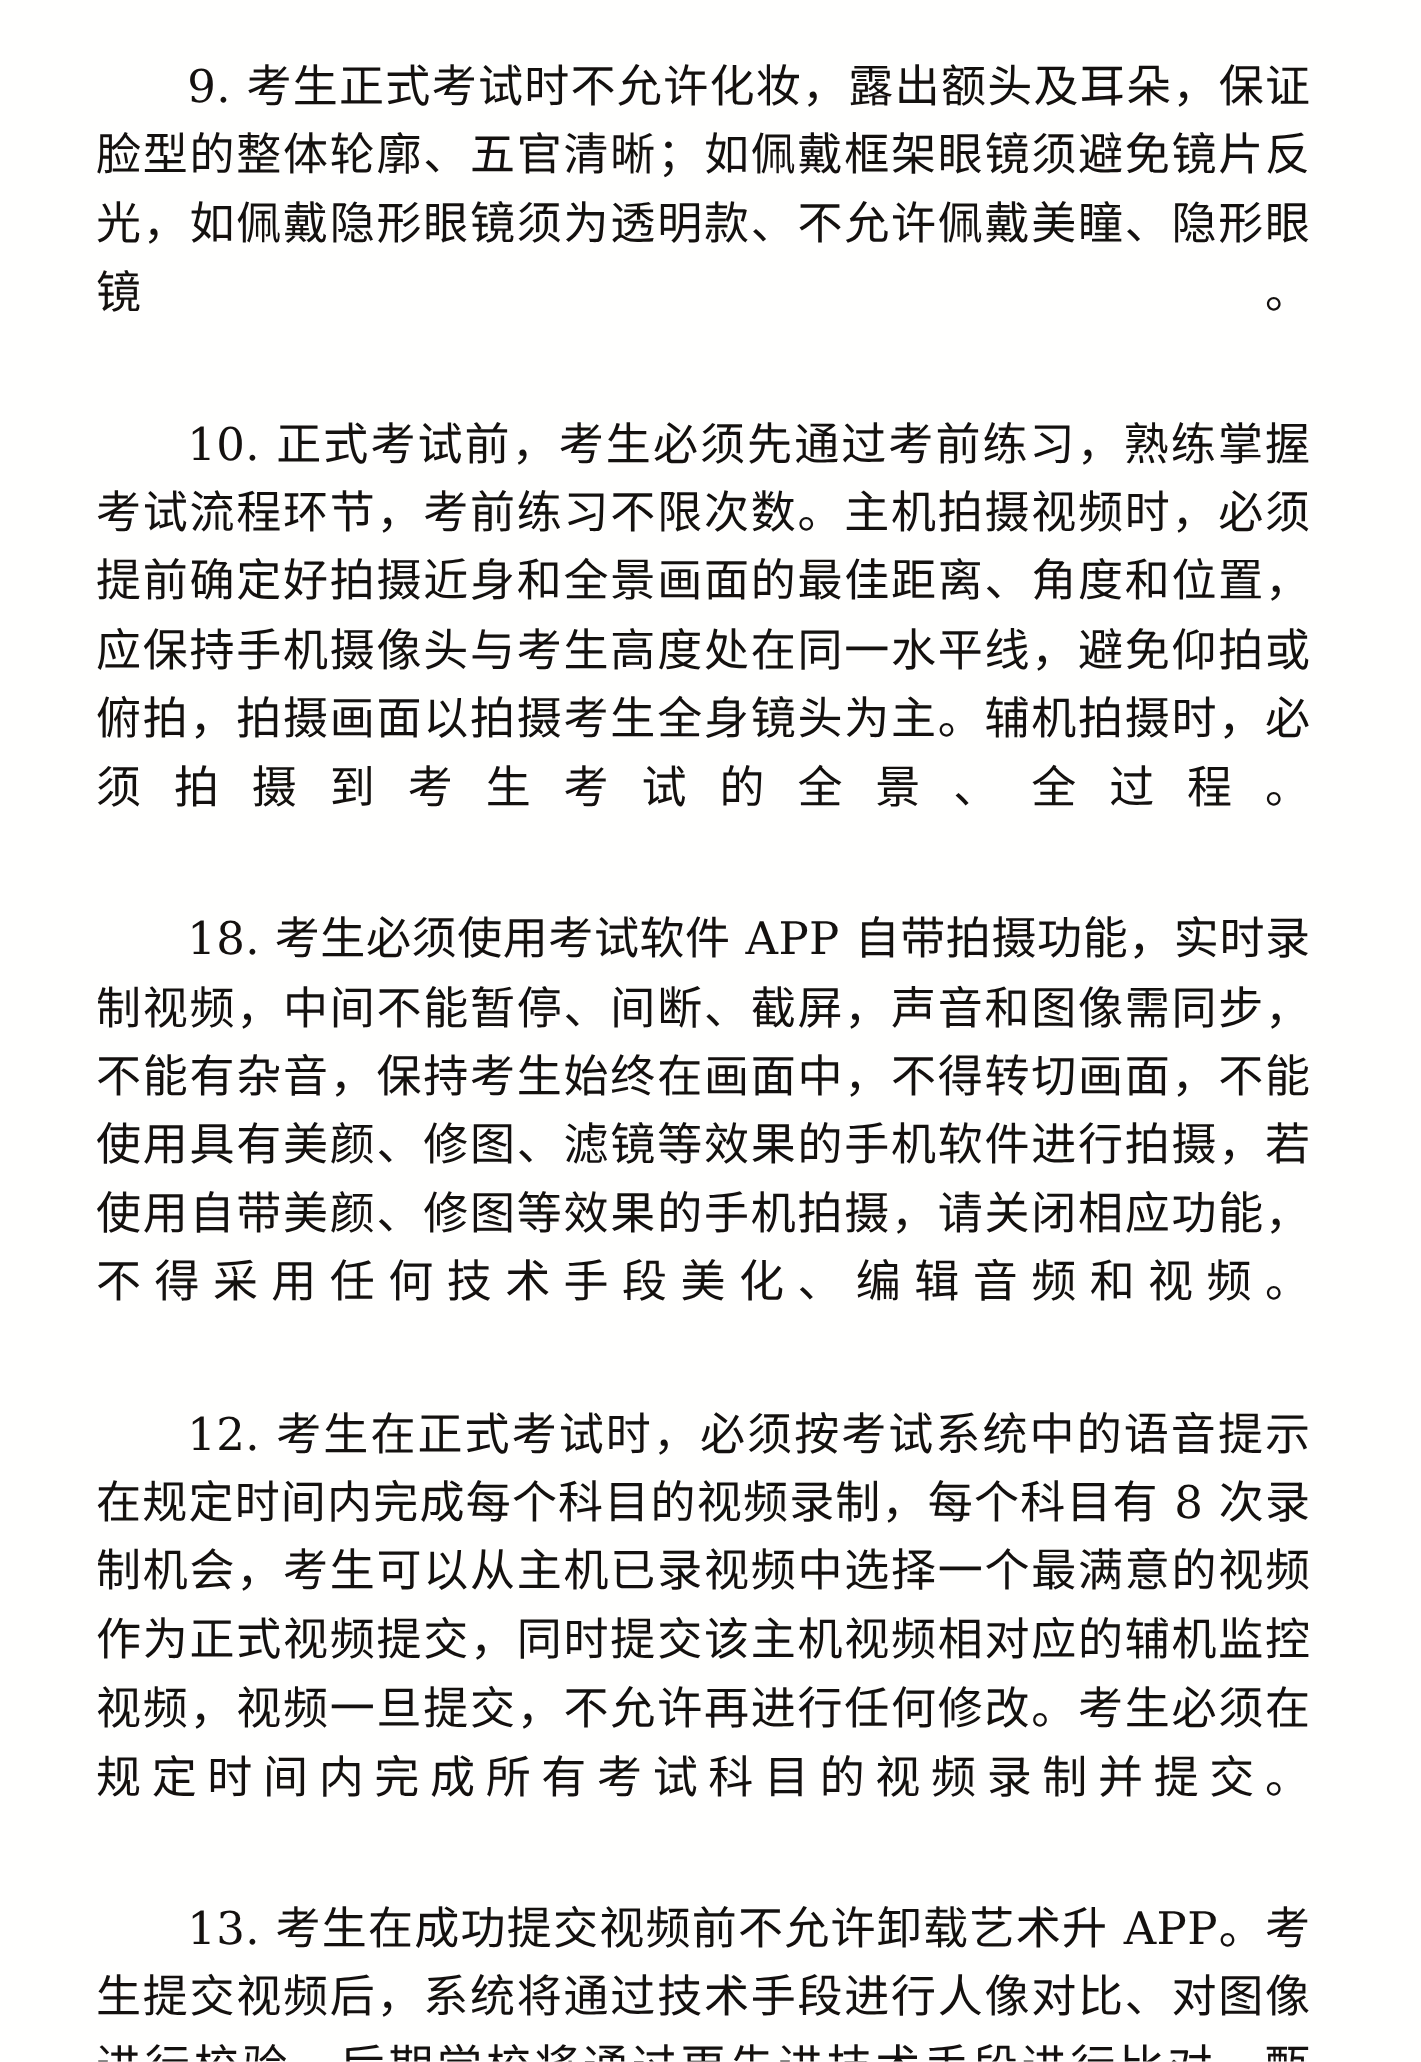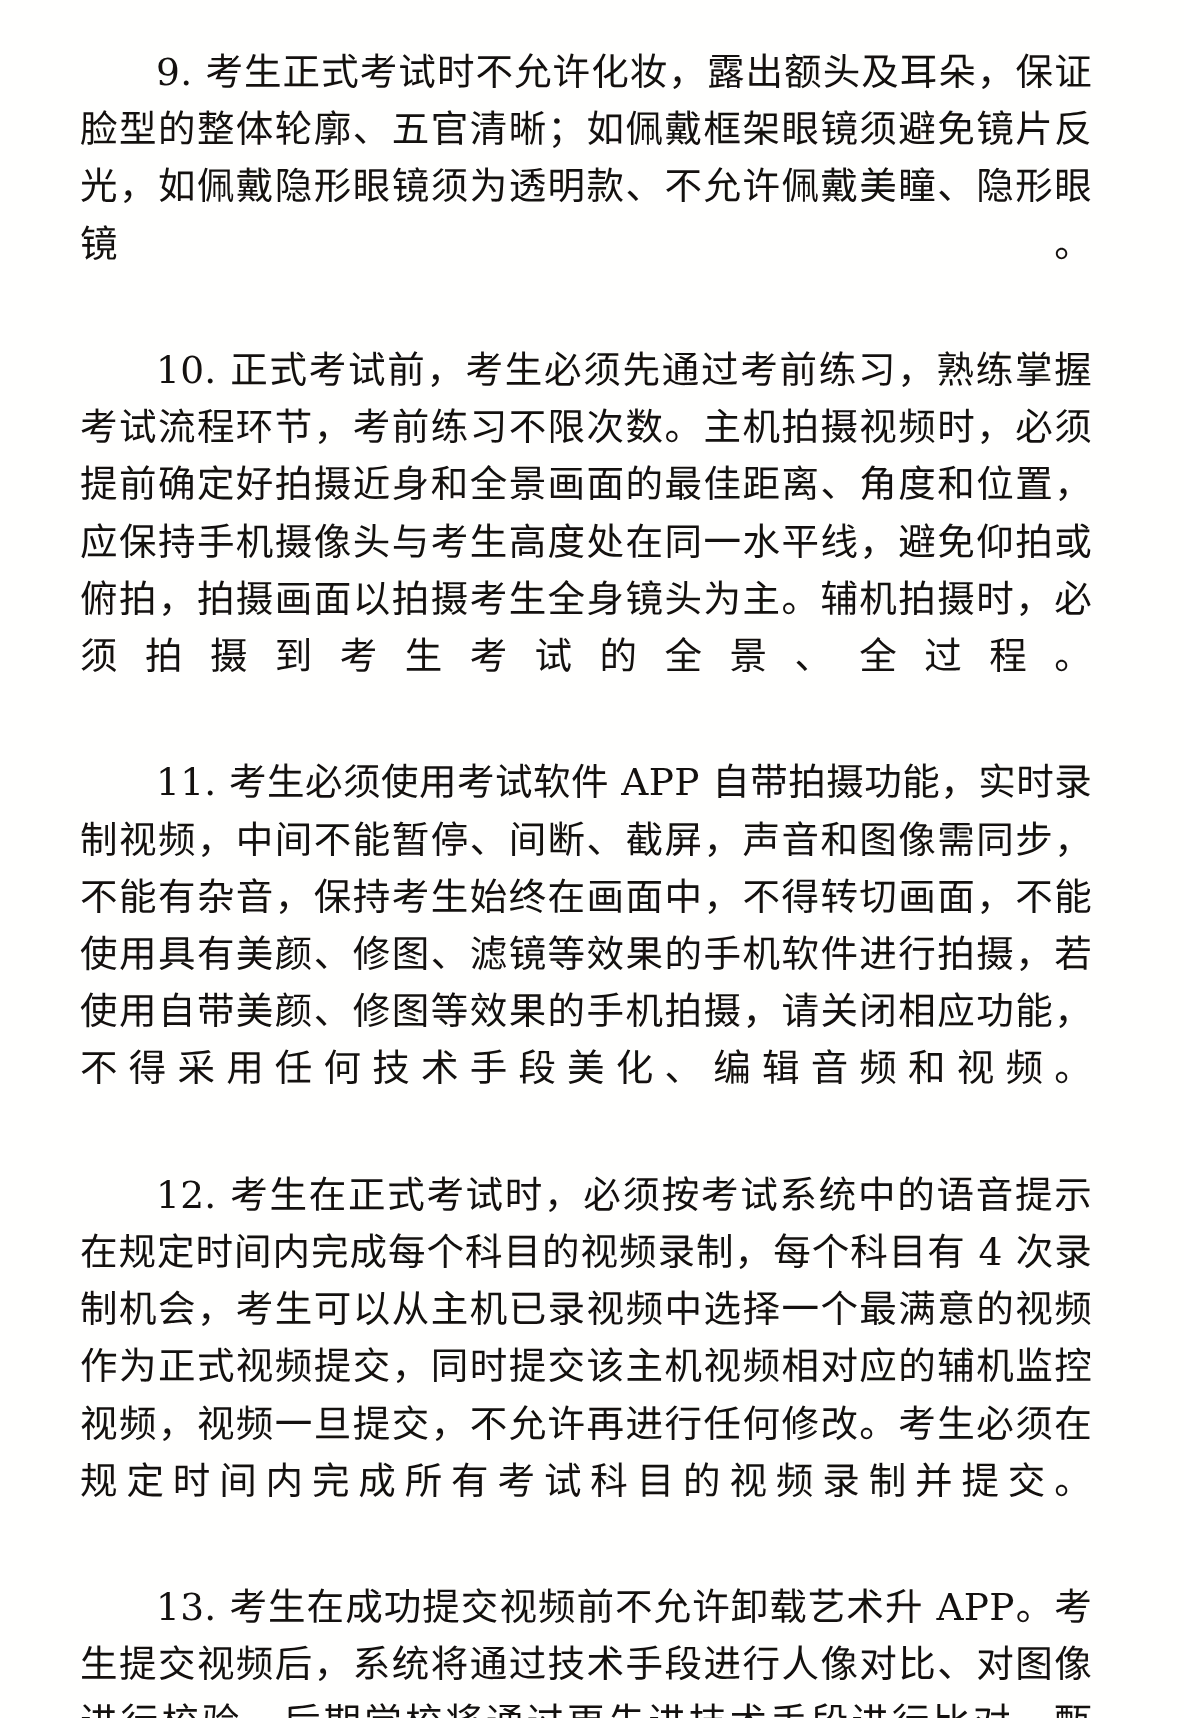--- a/index.html
+++ b/index.html
@@ -63,17 +63,17 @@
     width: 100%;
   }
 </style>
 </head>
 <body>
 
 <div class="page">
   <div class="page-body">
     <p class="para">9. 考生正式考试时不允许化妆，露出额头及耳朵，保证脸型的整体轮廓、五官清晰；如佩戴框架眼镜须避免镜片反光，如佩戴隐形眼镜须为透明款、不允许佩戴美瞳、隐形眼镜。</p>
     <p class="para">10. 正式考试前，考生必须先通过考前练习，熟练掌握考试流程环节，考前练习不限次数。主机拍摄视频时，必须提前确定好拍摄近身和全景画面的最佳距离、角度和位置，应保持手机摄像头与考生高度处在同一水平线，避免仰拍或俯拍，拍摄画面以拍摄考生全身镜头为主。辅机拍摄时，必须拍摄到考生考试的全景、全过程。</p>
-    <p class="para">11. 考生必须使用考试软件 APP 自带拍摄功能，实时录制视频，中间不能暂停、间断、截屏，声音和图像需同步，不能有杂音，保持考生始终在画面中，不得转切画面，不能使用具有美颜、修图、滤镜等效果的手机软件进行拍摄，若使用自带美颜、修图等效果的手机拍摄，请关闭相应功能，不得采用任何技术手段美化、编辑音频和视频。</p>
-    <p class="para">12. 考生在正式考试时，必须按考试系统中的语音提示在规定时间内完成每个科目的视频录制，每个科目有 4 次录制机会，考生可以从主机已录视频中选择一个最满意的视频作为正式视频提交，同时提交该主机视频相对应的辅机监控视频，视频一旦提交，不允许再进行任何修改。考生必须在规定时间内完成所有考试科目的视频录制并提交。</p>
+    <p class="para">18. 考生必须使用考试软件 APP 自带拍摄功能，实时录制视频，中间不能暂停、间断、截屏，声音和图像需同步，不能有杂音，保持考生始终在画面中，不得转切画面，不能使用具有美颜、修图、滤镜等效果的手机软件进行拍摄，若使用自带美颜、修图等效果的手机拍摄，请关闭相应功能，不得采用任何技术手段美化、编辑音频和视频。</p>
+    <p class="para">12. 考生在正式考试时，必须按考试系统中的语音提示在规定时间内完成每个科目的视频录制，每个科目有 8 次录制机会，考生可以从主机已录视频中选择一个最满意的视频作为正式视频提交，同时提交该主机视频相对应的辅机监控视频，视频一旦提交，不允许再进行任何修改。考生必须在规定时间内完成所有考试科目的视频录制并提交。</p>
     <p class="para">13. 考生在成功提交视频前不允许卸载艺术升 APP。考生提交视频后，系统将通过技术手段进行人像对比、对图像进行校验，后期学校将通过更先进技术手段进行比对、甄别。通过技术手段非法篡改视频、程序，攻击系统，破坏考试公平的，一旦被举报</p>
   </div>
 </div>
 
 </body></html>

